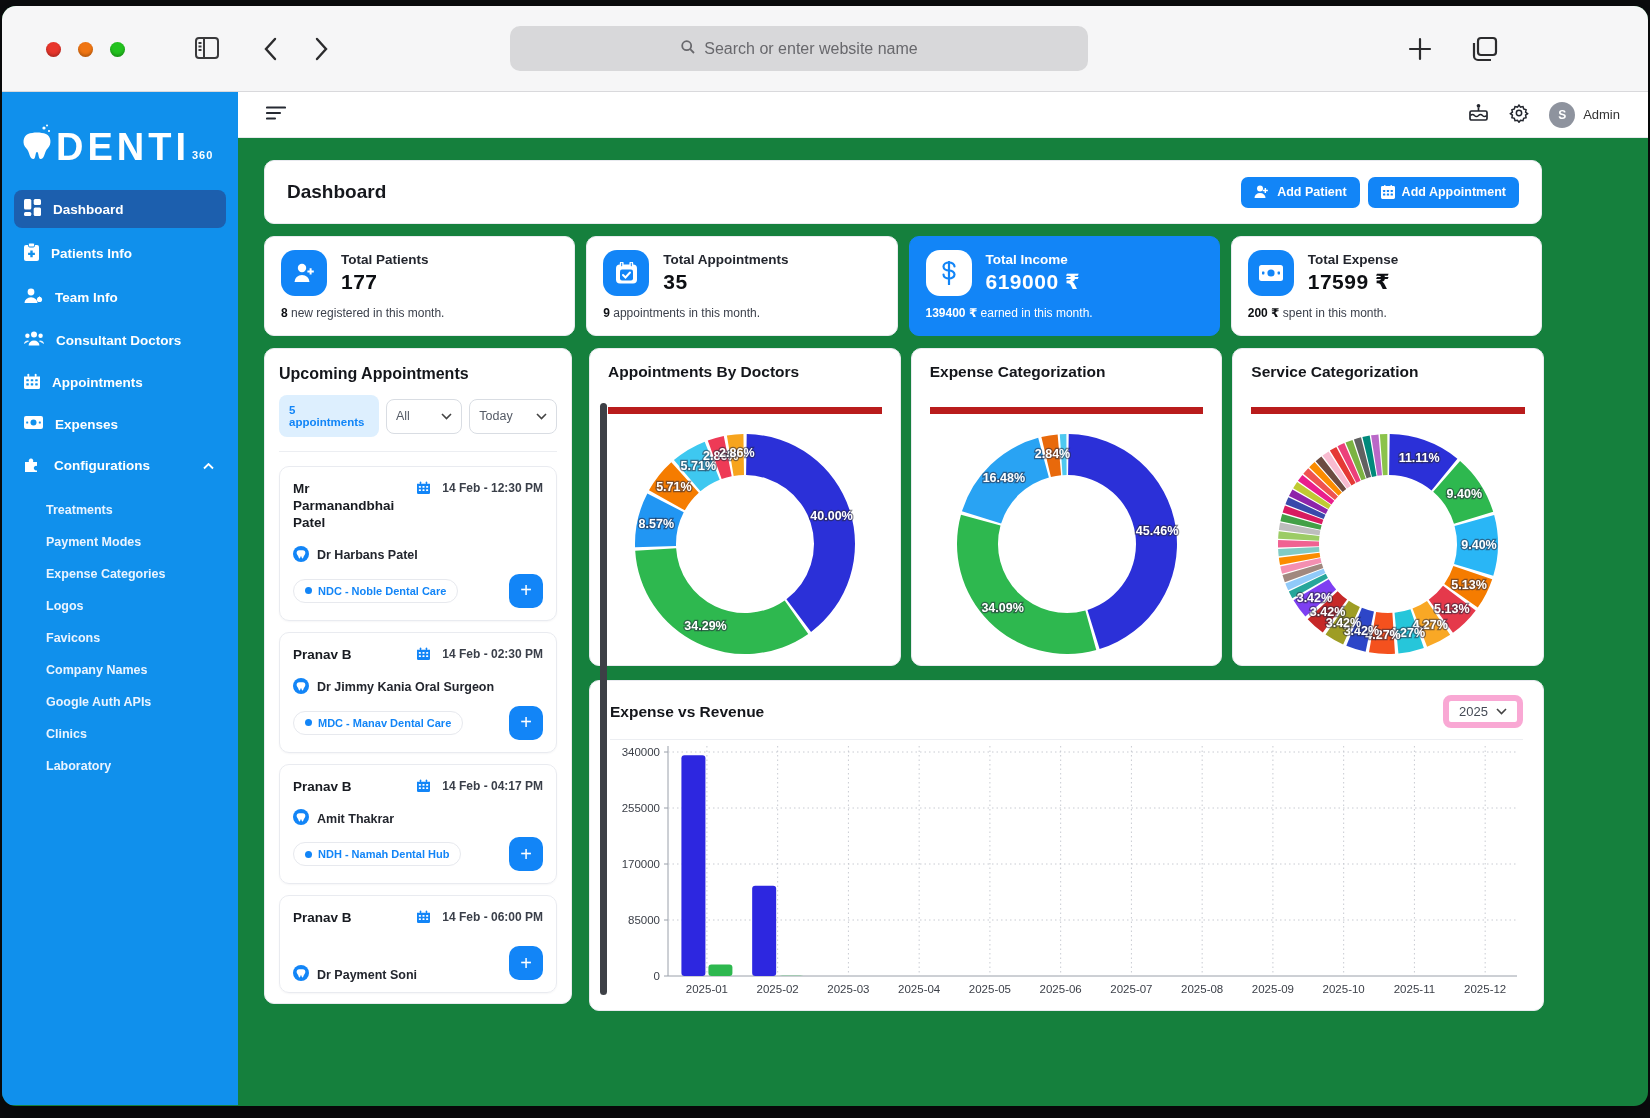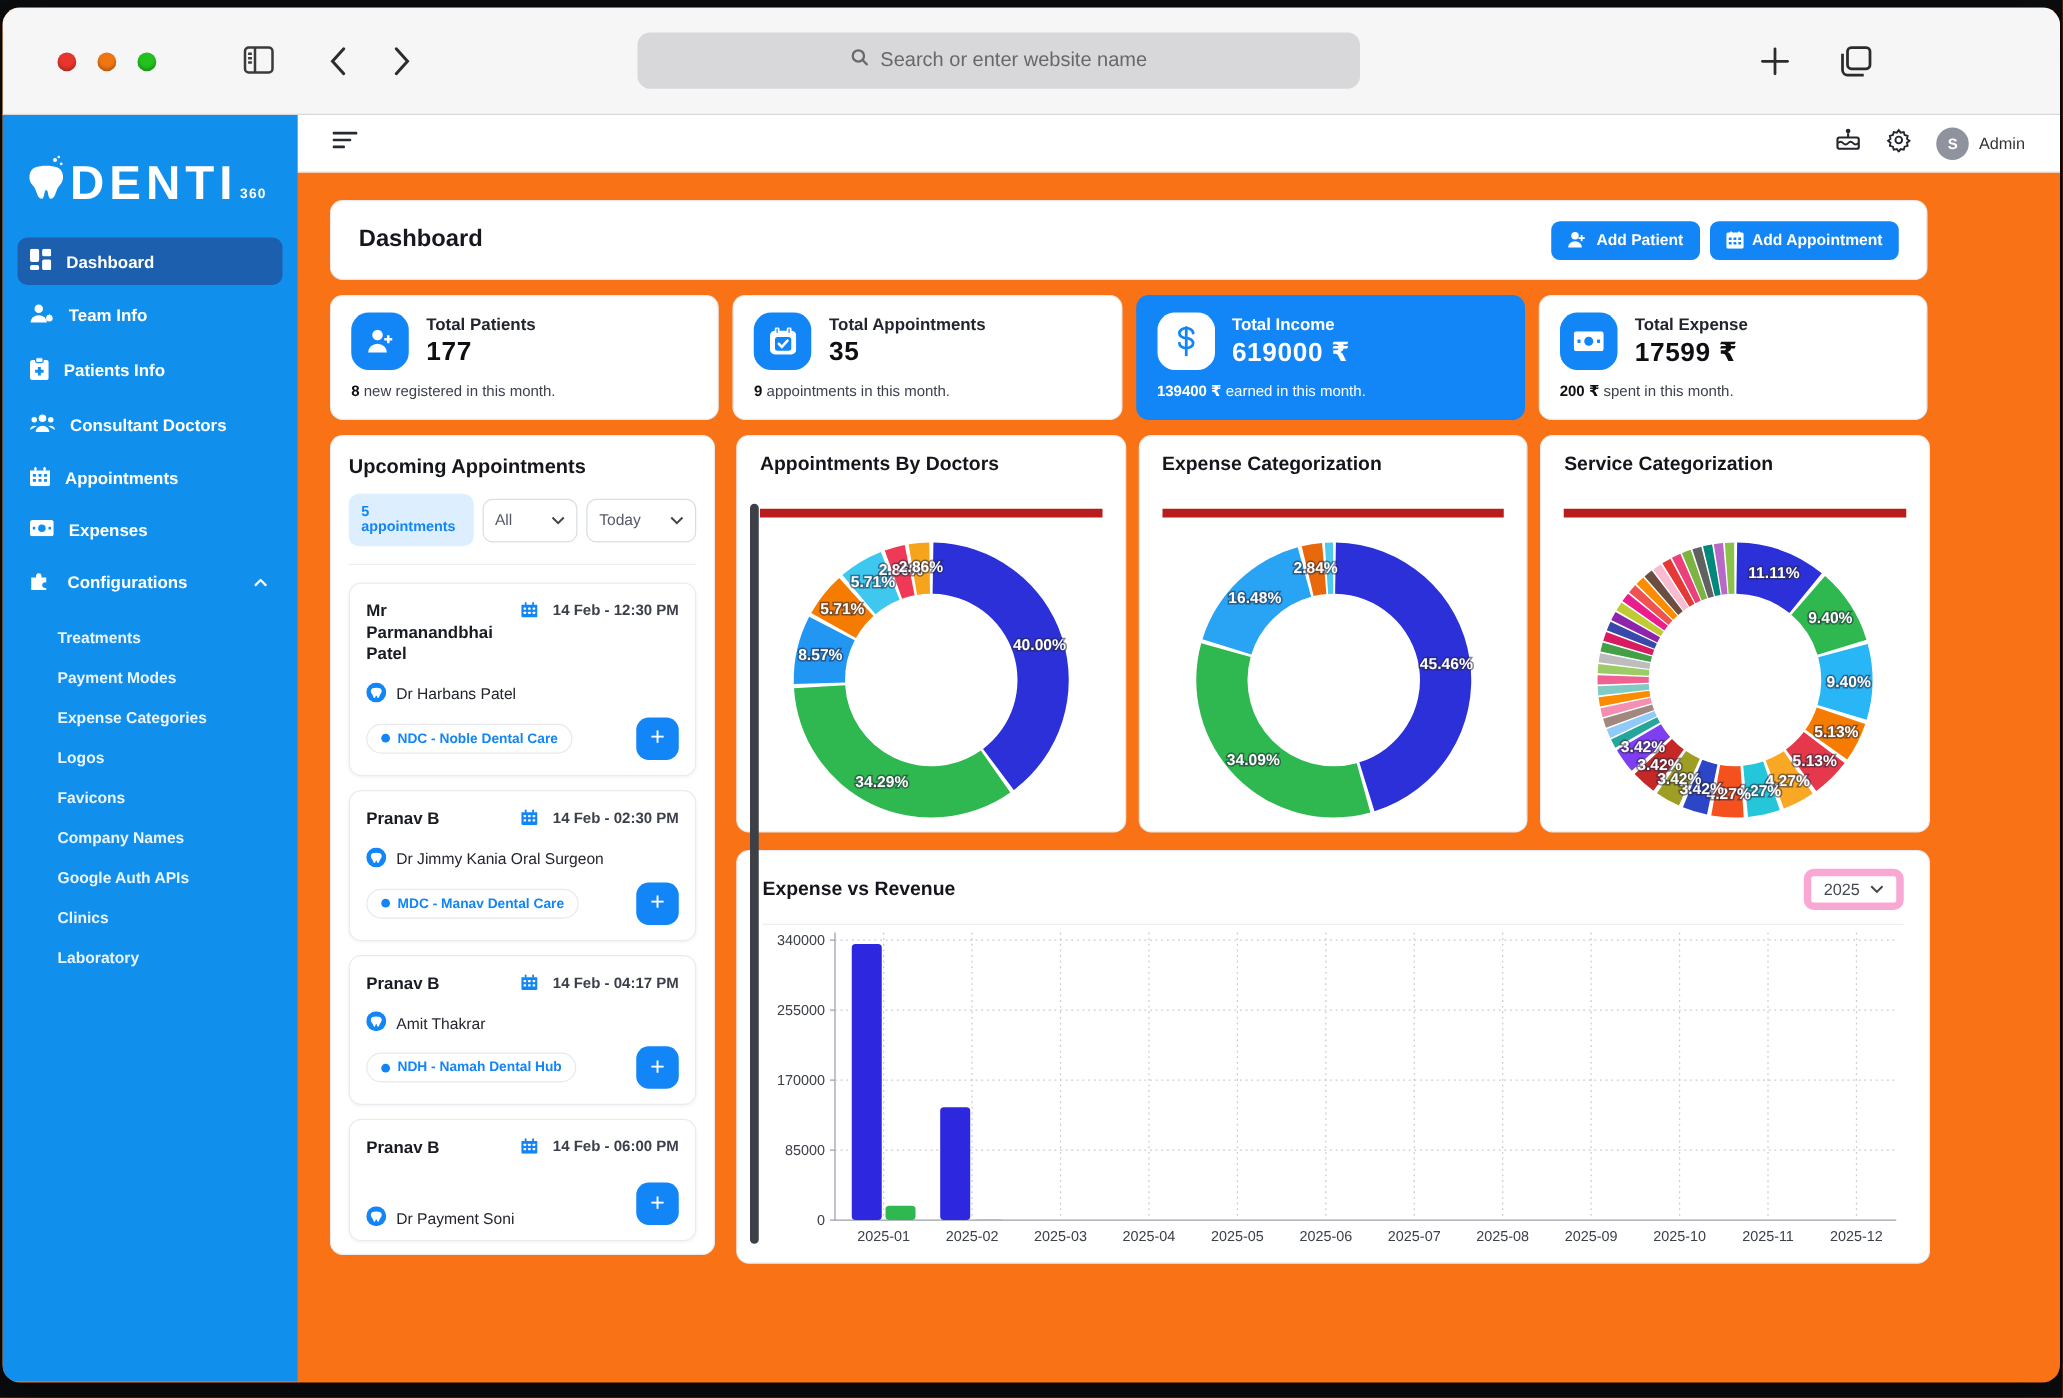--- a/index.html
+++ b/index.html
@@ -1,17 +1,17 @@
 <!DOCTYPE html>
 <html><head>
 <meta charset="utf-8">
 <style>
   * { margin:0; padding:0; box-sizing:border-box; }
   html,body { width:1650px; height:1118px; background:#0c0d0f; font-family:"Liberation Sans","DejaVu Sans",sans-serif; }
-  .window { position:absolute; left:2px; top:6px; width:1646px; height:1100px; background:#f97316; border-radius:14px; overflow:hidden; box-shadow:0 10px 40px rgba(0,0,0,.6); }
+  .window { position:absolute; left:2px; top:6px; width:1646px; height:1100px; background:#15803d; border-radius:14px; overflow:hidden; box-shadow:0 10px 40px rgba(0,0,0,.6); }
 
   
   .chrome { position:relative; height:86px; background:#f6f6f7; border-bottom:1px solid #d9d9dc; }
   .traffic { position:absolute; top:36px; left:44px; display:flex; gap:17px; }
   .dot { width:15px; height:15px; border-radius:50%; box-shadow:inset 0 -2px 3px rgba(0,0,0,.25); }
   .chrome-icon { position:absolute; top:28px; color:#3a3a3c; }
   .searchbar { position:absolute; left:508px; top:20px; width:578px; height:45px; background:#d8d8da; border-radius:10px; display:flex; align-items:center; justify-content:center; gap:8px; color:#68686c; font-size:16px; }
 
   
   .app { display:flex; height:1013px; }
@@ -60,21 +60,21 @@
   .appt-title { font-size:16px; font-weight:bold; color:#14161b; margin-bottom:12px; }
   .appt-filters { display:flex; gap:7px; align-items:center; padding-bottom:14px; border-bottom:1px solid #eceef2; }
   .badge { background:#ddeffe; color:#1285f7; font-size:11.5px; font-weight:bold; border-radius:8px; padding:9px 10px; }
   .select { border:1px solid #d9dde3; border-radius:8px; height:35px; display:flex; align-items:center; justify-content:space-between; padding:0 9px; font-size:12.5px; color:#555b66; cursor:pointer; background:#fff; }
   .select.small { width:80px; } .select.med { width:92px; }
   .appt-list { padding-top:14px; display:flex; flex-direction:column; gap:11px; }
   .appt-card { border:1px solid #e9ebf0; border-radius:10px; padding:14px 13px 12px; box-shadow:0 1px 2px rgba(20,30,60,.04); }
   .appt-row1 { display:flex; justify-content:space-between; gap:8px; }
   .appt-name { font-size:13.5px; font-weight:bold; color:#181b21; line-height:1.25; max-width:140px; }
   .appt-time { font-size:12px; font-weight:bold; color:#3a3f49; display:flex; gap:12px; align-items:flex-start; white-space:nowrap; }
-  .appt-doc { display:flex; align-items:center; gap:8px; font-size:12.5px; font-weight:normal; color:#23262e; margin-top:14px; }
+  .appt-doc { display:flex; align-items:center; gap:8px; font-size:12.5px; font-weight:bold; color:#23262e; margin-top:14px; }
   .appt-row3 { display:flex; justify-content:flex-start; align-items:center; margin-top:9px; min-height:34px; }
   .clinic-pill { border:1px solid #e7e9ee; border-radius:999px; display:flex; align-items:center; gap:6px; padding:5px 11px; font-size:11px; font-weight:bold; color:#1285f7; }
   .clinic-dot { width:7px; height:7px; border-radius:50%; background:#1285f7; }
   .plus-btn { width:34px; height:34px; border-radius:10px; background:#1285f7; border:none; color:#fff; font-size:20px; display:flex; align-items:center; justify-content:center; cursor:pointer; margin-left:auto; }
 
   .charts-col { flex:1; margin-left:17px; display:flex; flex-direction:column; gap:14px; }
   .donut-row { display:flex; gap:10px; }
   .donut-card { flex:1; height:318px; padding:14px 18px 0; }
   .chart-title { font-size:15.5px; font-weight:bold; color:#14161b; padding-bottom:26px; border-bottom:7px solid #b91c1c; }
   .donut-wrap { display:flex; justify-content:center; }
@@ -157,35 +157,35 @@
           <div class="nav-item active">
             <span><svg width="17" height="17" viewBox="0 0 17 17" fill="#fff">
                 <rect x="0" y="0" width="7.3" height="10.5" rx="1.5"></rect>
                 <rect x="9.7" y="0" width="7.3" height="6" rx="1.5"></rect>
                 <rect x="0" y="13" width="7.3" height="4" rx="1.5"></rect>
                 <rect x="9.7" y="8.5" width="7.3" height="8.5" rx="1.5"></rect>
               </svg></span>
             <span>Dashboard</span>
           </div>
           <div class="nav-item">
+            <span><svg width="15" height="18" viewBox="0 0 15 18" fill="#fff">
+                <rect x="0" y="2" width="15" height="16" rx="2"></rect>
+                <rect x="4.5" y="0" width="6" height="4" rx="1.2" stroke="#1090ec" stroke-width="1" fill="#fff"></rect>
+                <path d="M6.3 7.5 h2.4 v2.2 h2.2 v2.4 h-2.2 v2.2 h-2.4 v-2.2 h-2.2 v-2.4 h2.2 Z" fill="#1090ec"></path>
+              </svg></span>
+            <span>Patients Info</span>
+          </div>
+          <div class="nav-item">
             <span><svg width="19" height="16" viewBox="0 0 19 16" fill="#fff">
                 <circle cx="7" cy="4" r="3.4"></circle>
                 <path d="M0.5 15 a6.5 5.8 0 0 1 13 0 Z"></path>
                 <circle cx="15.5" cy="11.5" r="2.6"></circle>
                 <path d="M15.5 7.8 l.5 1.2 1.3 .2 -.9 1 .2 1.3 -1.1 -.6 -1.1 .6 .2 -1.3 -.9 -1 1.3 -.2 Z" opacity=".9"></path>
               </svg></span>
             <span>Team Info</span>
-          </div>
-          <div class="nav-item">
-            <span><svg width="15" height="18" viewBox="0 0 15 18" fill="#fff">
-                <rect x="0" y="2" width="15" height="16" rx="2"></rect>
-                <rect x="4.5" y="0" width="6" height="4" rx="1.2" stroke="#1090ec" stroke-width="1" fill="#fff"></rect>
-                <path d="M6.3 7.5 h2.4 v2.2 h2.2 v2.4 h-2.2 v2.2 h-2.4 v-2.2 h-2.2 v-2.4 h2.2 Z" fill="#1090ec"></path>
-              </svg></span>
-            <span>Patients Info</span>
           </div>
           <div class="nav-item">
             <span><svg width="20" height="15" viewBox="0 0 20 15" fill="#fff">
                 <circle cx="10" cy="3.6" r="3"></circle>
                 <path d="M4.6 14.5 a5.4 5 0 0 1 10.8 0 Z"></path>
                 <circle cx="3.4" cy="4.8" r="2.2"></circle>
                 <path d="M0 13 a3.6 3.4 0 0 1 5.4 -3" opacity=".9"></path>
                 <circle cx="16.6" cy="4.8" r="2.2"></circle>
                 <path d="M20 13 a3.6 3.4 0 0 0 -5.4 -3" opacity=".9"></path>
               </svg></span>

